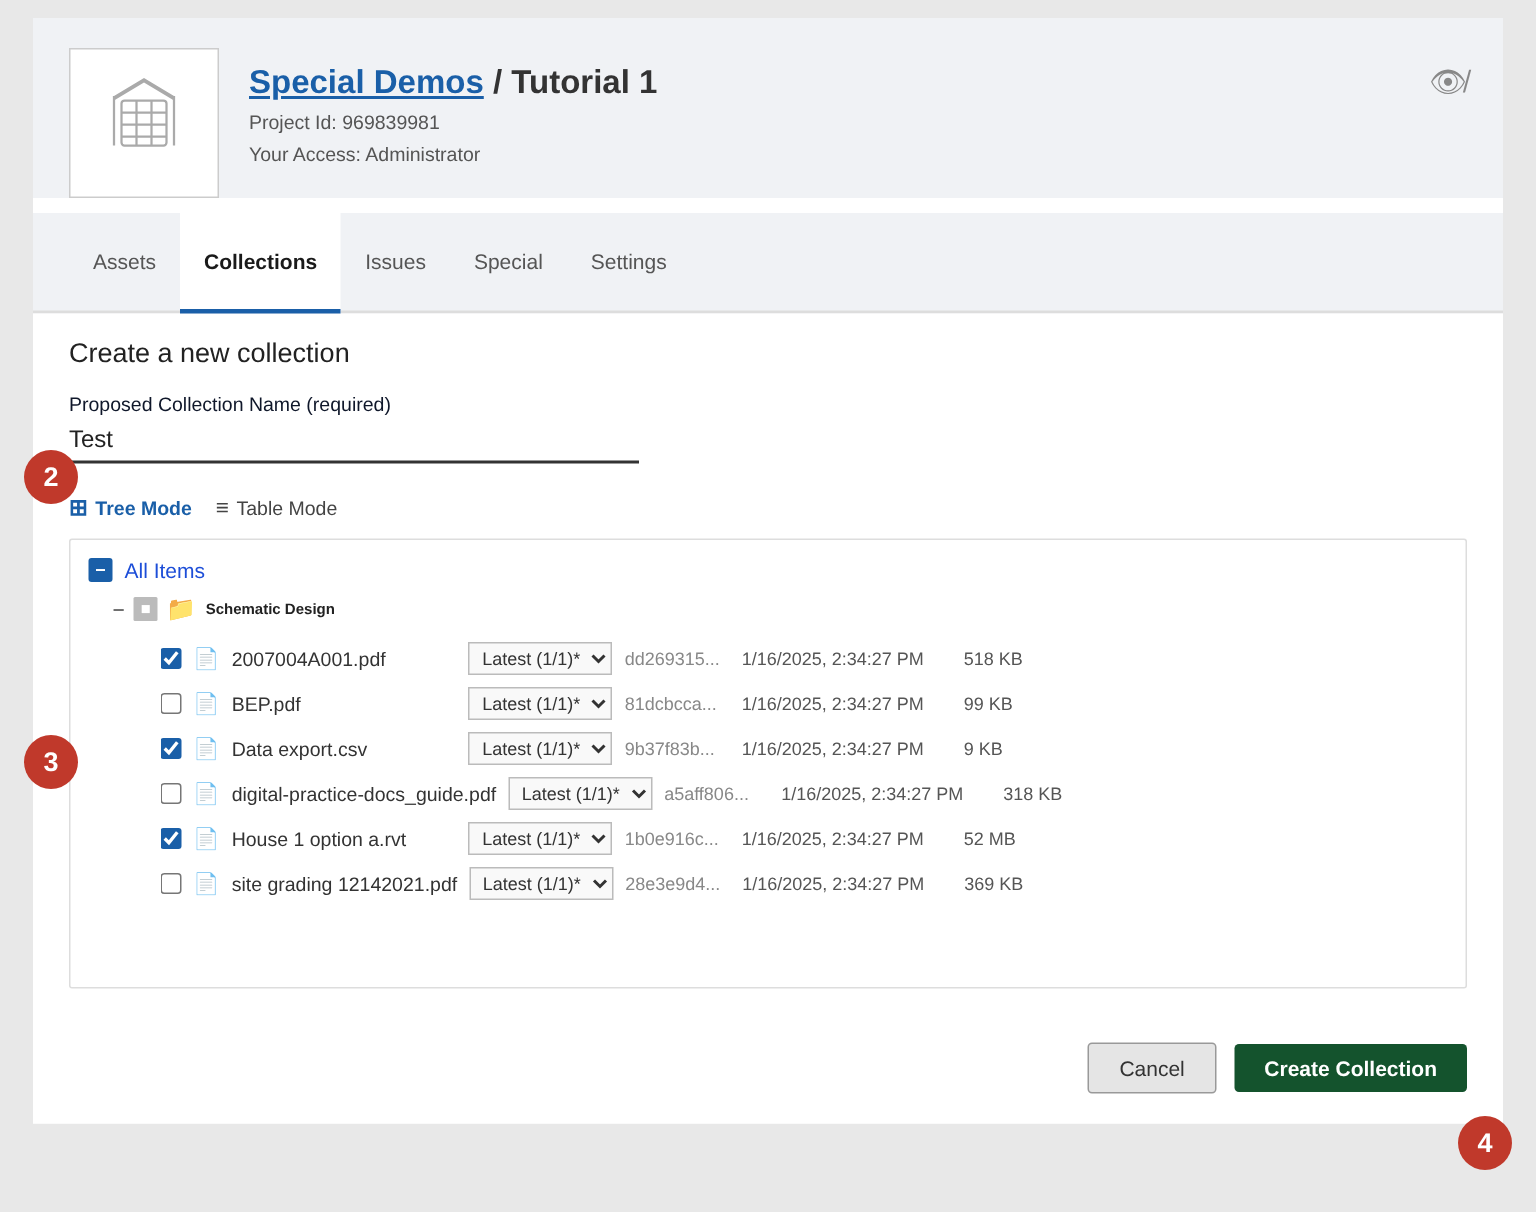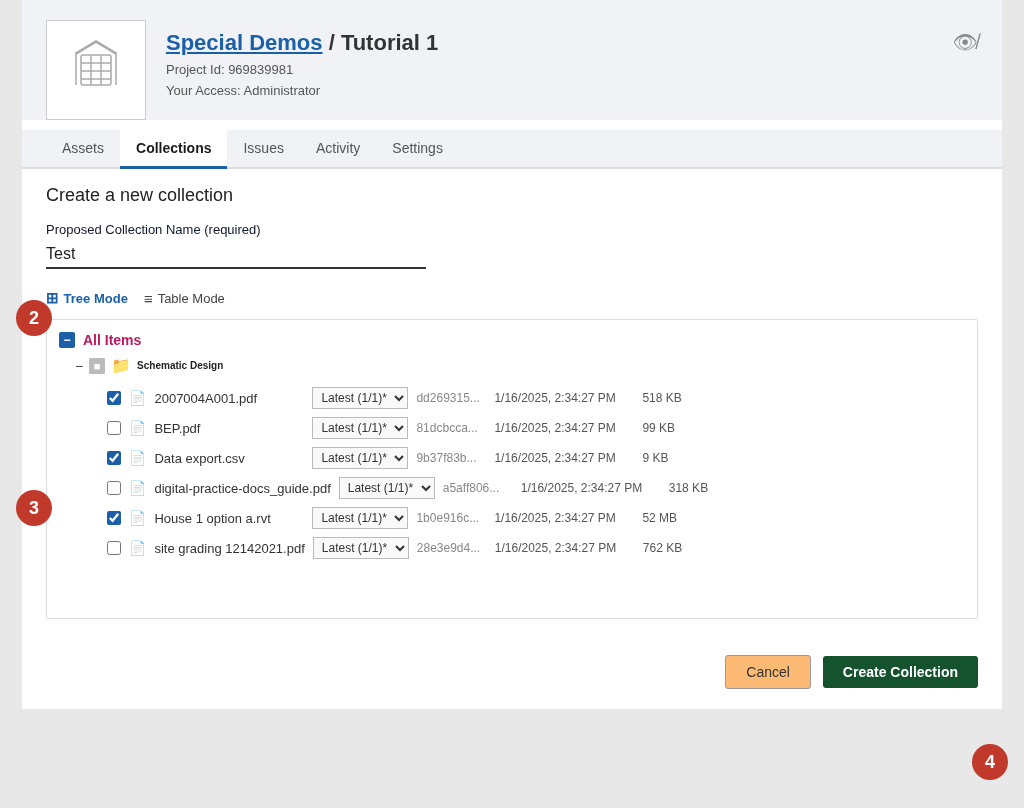--- a/index.html
+++ b/index.html
@@ -6,21 +6,21 @@
     body {
       font-family: Arial, sans-serif;
       background: #e8e8e8;
       width: 1024px;
       min-height: 808px;
       position: relative;
     }
 
     .main-container {
       background: #fff;
-      margin: 0 auto;
+      margin: 12px auto;
       width: 980px;
       position: relative;
     }
 
     
     .project-header {
       background: #f0f2f5;
       padding: 20px 24px 0 24px;
       display: flex;
       align-items: flex-start;
@@ -85,21 +85,21 @@
     .tabs-bar {
       background: #f0f2f5;
       display: flex;
       align-items: flex-end;
       padding: 0 24px;
       border-bottom: 2px solid #ddd;
       margin-top: 10px;
     }
 
     .tab {
-      padding: 10px 16px;
+      padding: 24px 16px;
       font-size: 14px;
       cursor: pointer;
       color: #555;
       border-bottom: 3px solid transparent;
       margin-bottom: -2px;
       white-space: nowrap;
     }
 
     .tab.active {
       color: #1a1a1a;
@@ -241,22 +241,22 @@
       display: inline-flex;
       align-items: center;
       justify-content: center;
       color: white;
       font-size: 12px;
       font-weight: bold;
     }
 
     .all-items-label {
       font-size: 14px;
-      font-weight: bold;
-      color: #be185d;
+      font-weight: normal;
+      color: #1d4ed8;
     }
 
     .folder-row {
       display: flex;
       align-items: center;
       gap: 6px;
       margin-bottom: 8px;
       padding-left: 16px;
     }
 
@@ -337,21 +337,21 @@
       justify-content: flex-end;
       align-items: center;
       gap: 12px;
       padding: 20px 24px;
       background: #fff;
     }
 
     .cancel-btn {
       padding: 8px 20px;
       border: 1px solid #999;
-      background: #fdba74;
+      background: #e5e5e5;
       color: #333;
       font-size: 14px;
       cursor: pointer;
       border-radius: 3px;
     }
 
     .create-btn {
       padding: 8px 20px;
       border: none;
       background: #14532d;
@@ -414,21 +414,21 @@
     </div>
     <div class="header-right">
       <span class="visibility-icon">👁​̸</span>
     </div>
   </div>
 
   <div class="tabs-bar">
     <div class="tab">Assets</div>
     <div class="tab active">Collections</div>
     <div class="tab">Issues</div>
-    <div class="tab">Activity</div>
+    <div class="tab">Special</div>
     <div class="tab">Settings</div>
   </div>
 
   <div class="content-area">
 
 
     <div class="section-title">Create a new collection</div>
 
     <div class="field-label">Proposed Collection Name (required)</div>
 
@@ -519,21 +519,21 @@
     </div>
           <div class="file-row">
       <input type="checkbox" class="file-checkbox" style="">
       <span class="file-icon">📄</span>
       <span class="file-name">site grading 12142021.pdf</span>
       <select class="version-select">
         <option>Latest (1/1)*</option>
       </select>
       <span class="file-hash">28e3e9d4...</span>
       <span class="file-date">1/16/2025, 2:34:27 PM</span>
-      <span class="file-size">762 KB</span>
+      <span class="file-size">369 KB</span>
     </div>
         </div>
 
     </div>
   </div>
 
   <div class="footer-row">
     <button class="cancel-btn">Cancel</button>
     <button class="create-btn">Create Collection</button>
   </div>

